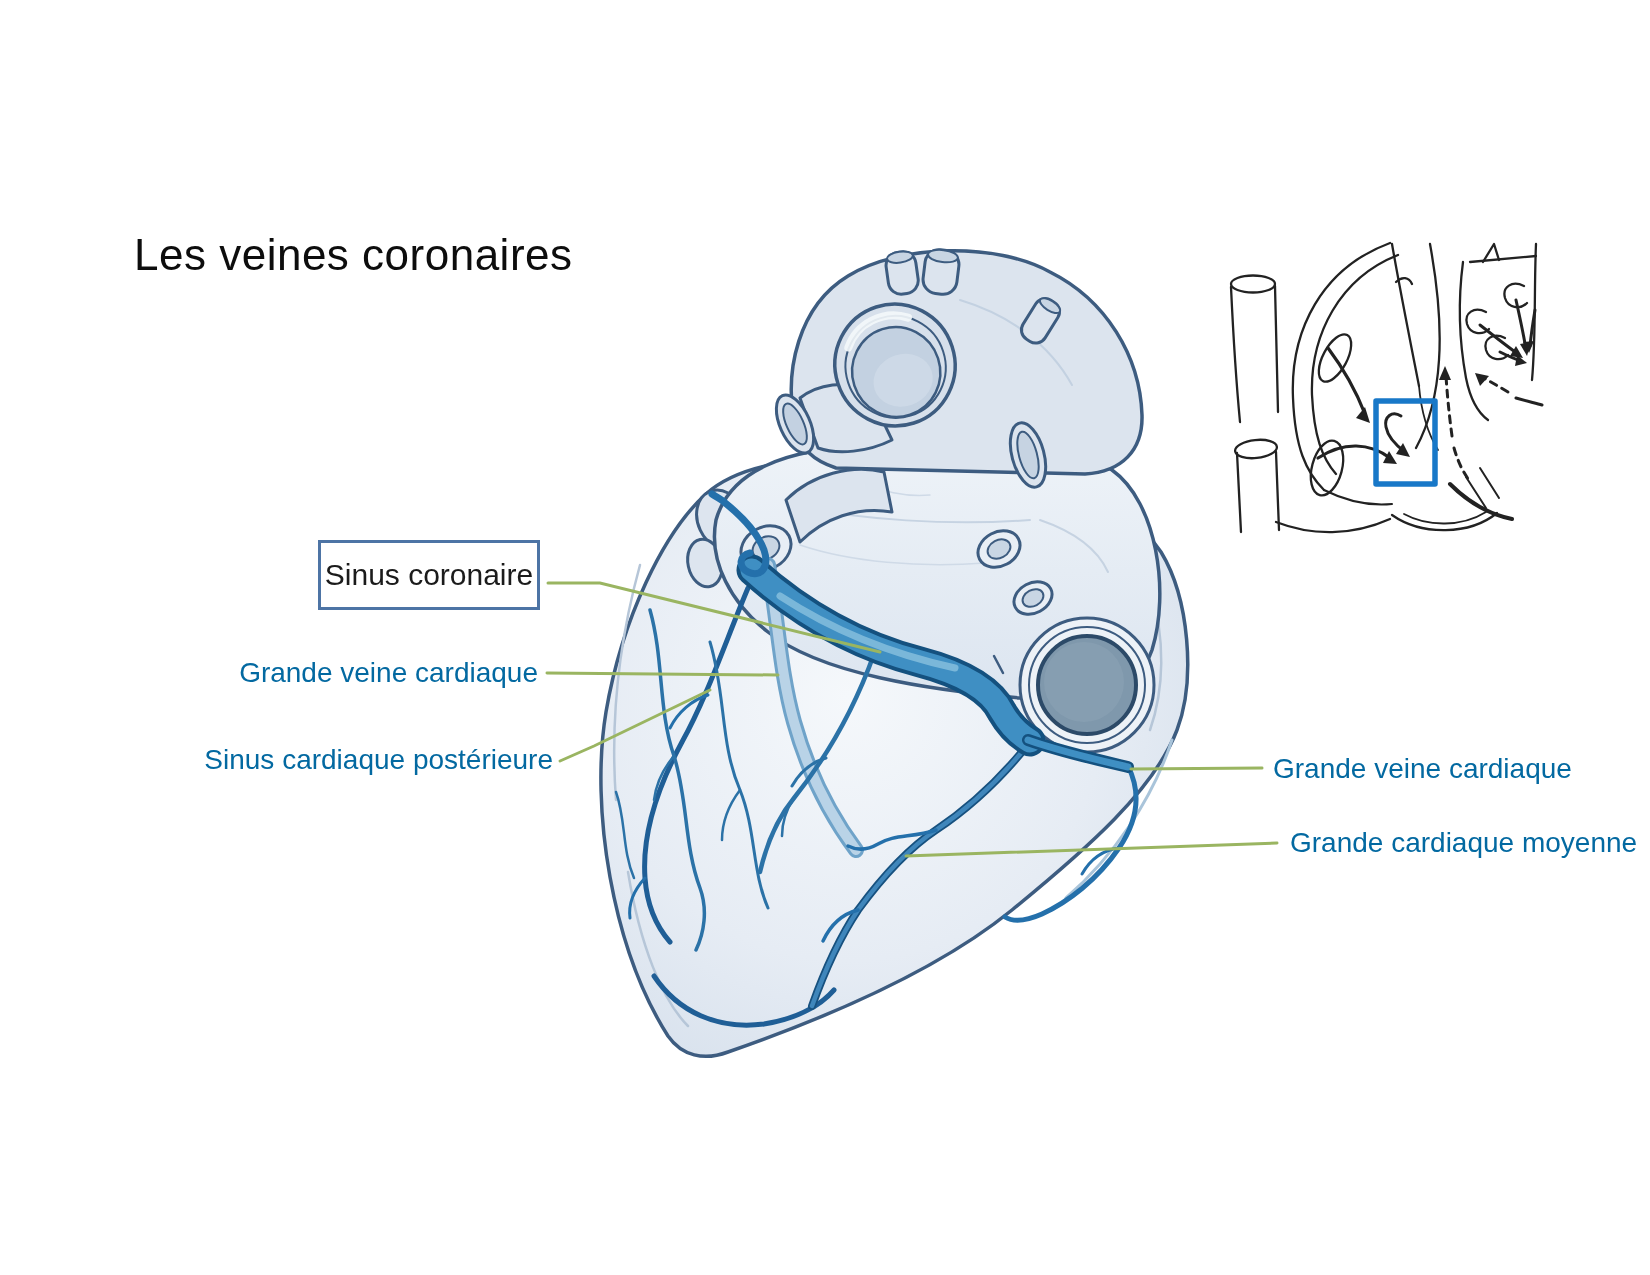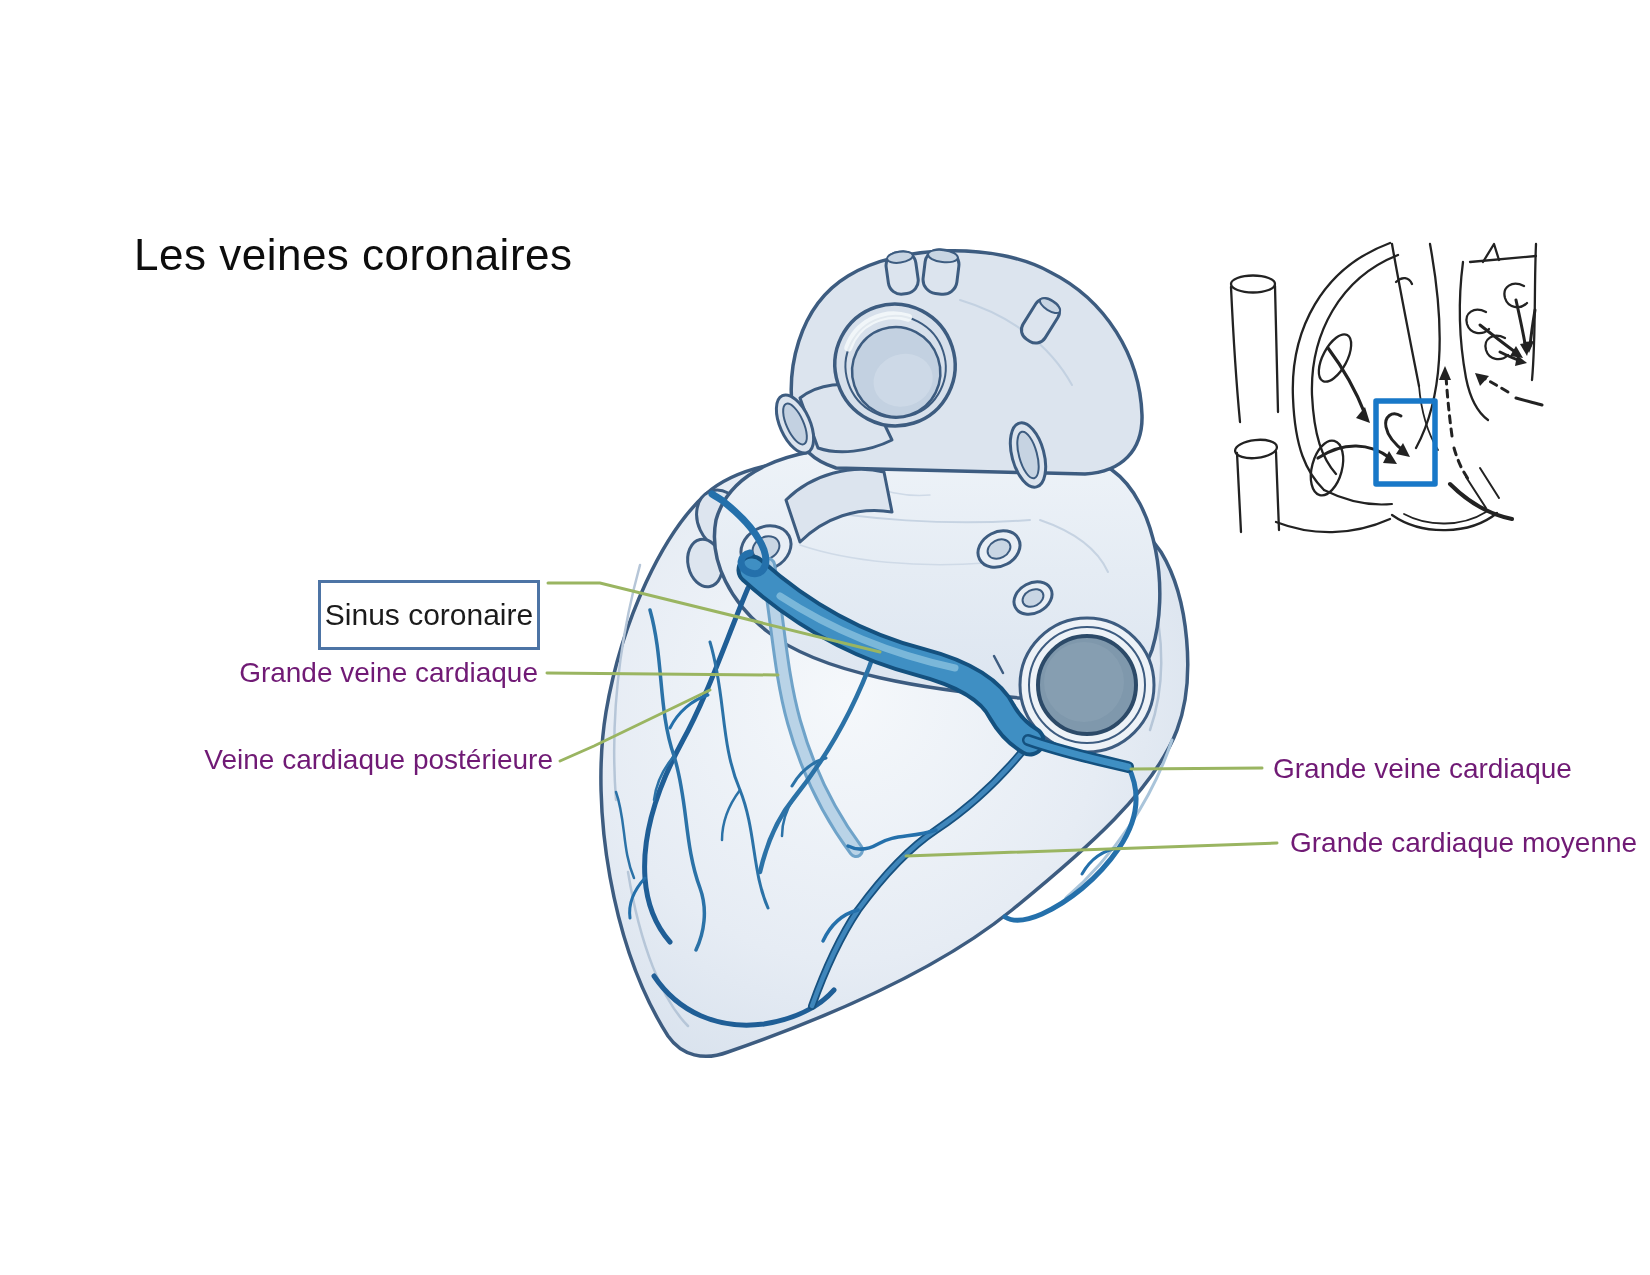--- a/index.html
+++ b/index.html
@@ -1,28 +1,28 @@
 <!DOCTYPE html>
 <html><head>
 <meta charset="utf-8">
 <style>
   html,body{margin:0;padding:0;background:#ffffff;}
   #stage{
     position:relative;width:1650px;height:1232px;background:#ffffff;overflow:hidden;
     font-family:"Liberation Sans", sans-serif;
   }
   #stage svg{position:absolute;left:0;top:0;}
-  .txt{position:absolute;color:#701a75;font-family:"Liberation Sans", sans-serif;white-space:nowrap;}
+  .txt{position:absolute;color:#0369a1;font-family:"Liberation Sans", sans-serif;white-space:nowrap;}
   #title{left:134px;top:230px;font-size:44px;color:#0d0d0d;letter-spacing:.5px;}
   #lbl-grande{left:233px;top:656px;width:305px;text-align:right;font-size:28px;line-height:34px;}
   #lbl-post{left:203px;top:743px;width:350px;text-align:right;font-size:28px;line-height:34px;}
   #lbl-petite{left:1273px;top:752px;font-size:28px;line-height:34px;}
   #lbl-moyenne{left:1290px;top:826px;font-size:28px;line-height:34px;}
   #box-sinus{
-    position:absolute;left:318px;top:580px;width:222px;height:70px;
+    position:absolute;left:318px;top:540px;width:222px;height:70px;
     border:3px solid #4d74a5;box-sizing:border-box;
     display:flex;align-items:center;justify-content:center;
     font-size:30px;color:#1b1b1b;background:#ffffff;
   }
 </style>
 </head>
 <body>
 
 <div id="stage">
 
@@ -243,16 +243,16 @@
     <rect x="1376" y="401" width="59" height="83" fill="none" stroke="#1878c8" stroke-width="5.5"></rect>
   </g>
 </svg>
 
   <div id="title" class="txt">Les veines coronaires</div>
 
   <div id="box-sinus">
     <span>Sinus coronaire</span>
   </div>
   <div id="lbl-grande" class="txt">Grande veine cardiaque</div>
-  <div id="lbl-post" class="txt">Veine cardiaque postérieure</div>
+  <div id="lbl-post" class="txt">Sinus cardiaque postérieure</div>
   <div id="lbl-petite" class="txt">Grande veine cardiaque</div>
   <div id="lbl-moyenne" class="txt">Grande cardiaque moyenne</div>
 </div>
 
 </body></html>

